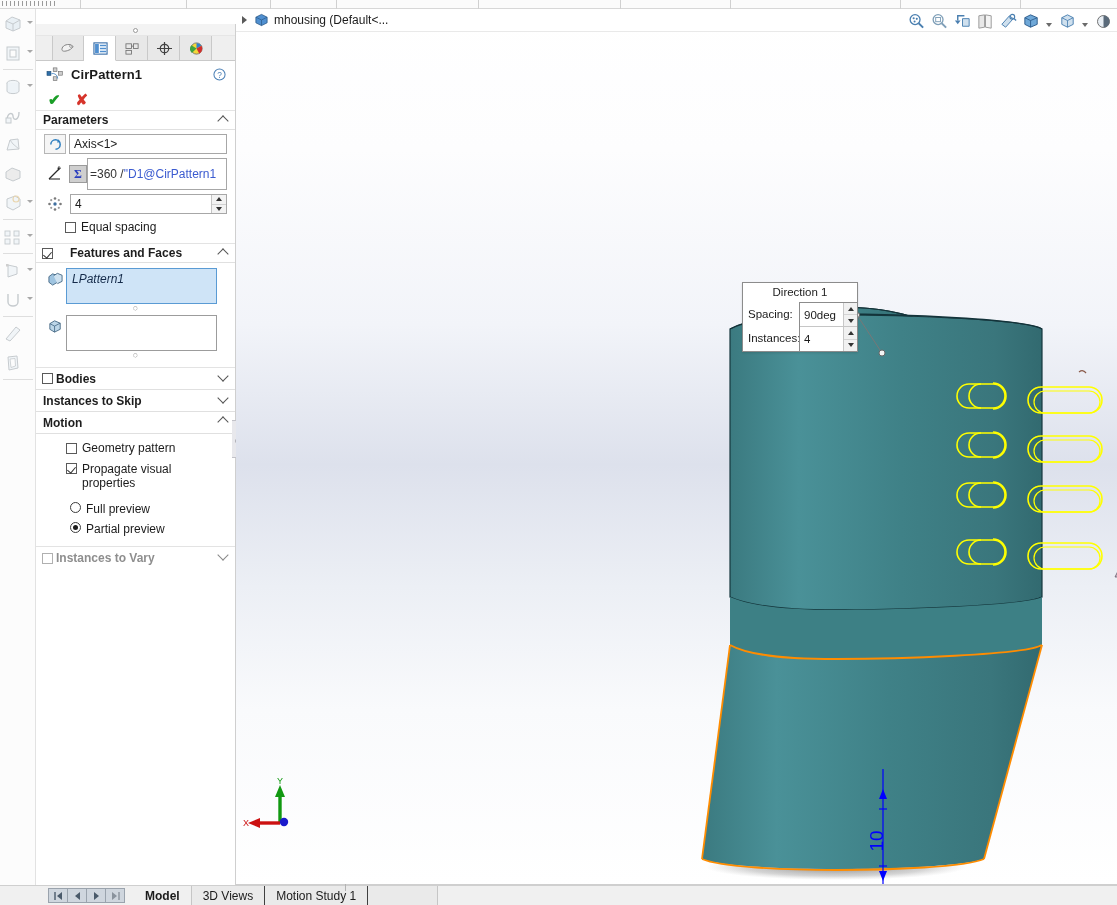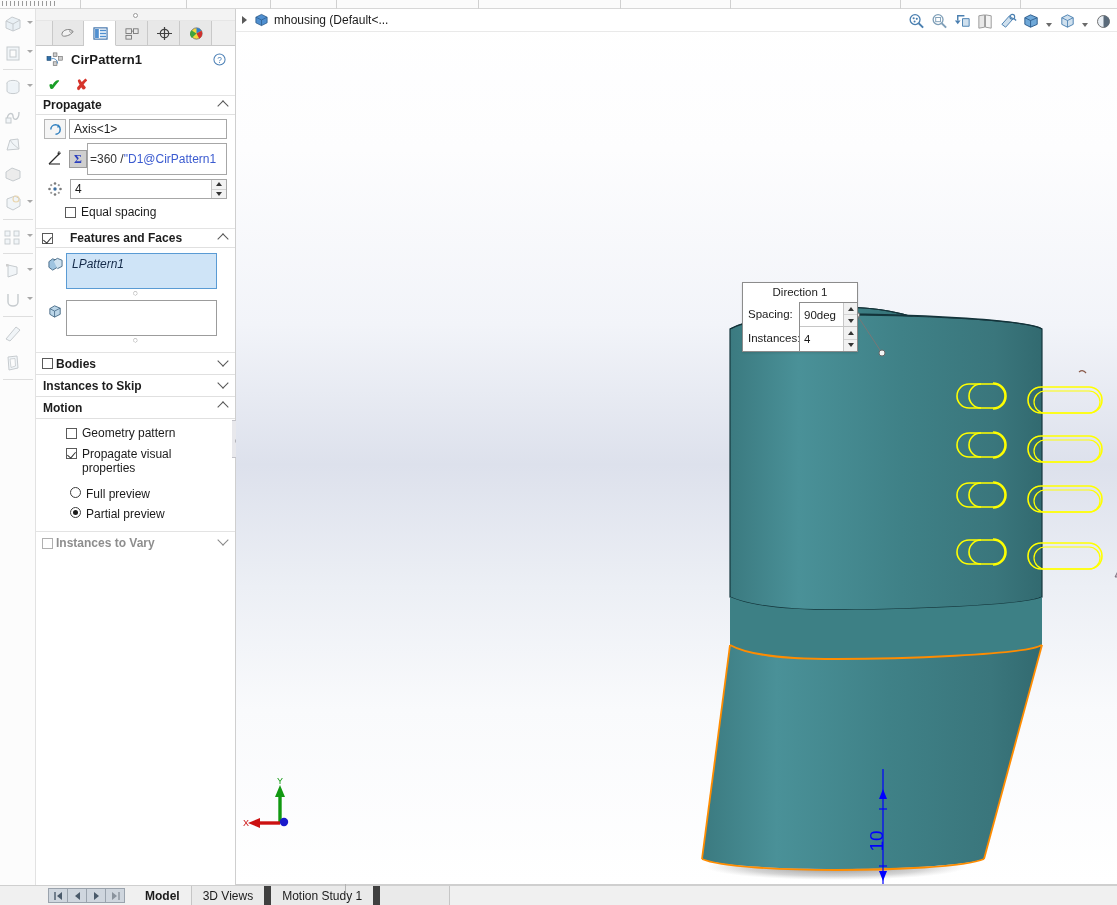--- a/index.html
+++ b/index.html
@@ -43,21 +43,21 @@
   .rail-caret {
     position: absolute; right: 3px; top: 12px;
     width: 0; height: 0;
     border-left: 3px solid transparent; border-right: 3px solid transparent;
     border-top: 3px solid #a8a8a8;
   }
   .rail-sep { width: 30px; height: 1px; background: #dedede; margin: 2px 0 2px 3px; }
 
   
   .pm-panel {
-    position: absolute; left: 36px; top: 9px; width: 200px; height: 876px;
+    position: absolute; left: 36px; top: 24px; width: 200px; height: 876px;
     background: #ffffff; border-right: 1px solid #cfcfcf;
   }
   .pm-pinrow { height: 12px; position: relative; background: #f3f3f3; border-bottom: 1px solid #e6e6e6;}
   .pm-pin {
     position: absolute; left: 50%; top: 4px; margin-left: -3px;
     width: 5px; height: 5px; border-radius: 50%; border: 1px solid #9a9a9a; background: #fff;
   }
   .pm-tabs {
     display: flex; height: 25px; background: #efefef;
     border-bottom: 1px solid #c9c9c9; padding-left: 16px; align-items: stretch;
@@ -240,21 +240,21 @@
     background: #f0f0f0; border-top: 1px solid #cfcfcf; display: flex; align-items: stretch;
   }
   .nav-btns { display: flex; align-items: center; margin-left: 48px; }
   .nav-btn {
     width: 20px; height: 15px; border: 1px solid #9aa3ad; background: #cfd6de;
     display: flex; align-items: center; justify-content: center; margin-right: -1px;
   }
   .tabstrip { display: flex; align-items: stretch; margin-left: 10px; }
   .tabitem {
     padding: 0 11px; display: flex; align-items: center; font-size: 12px;
-    border-right: 7px solid #404040; background: #f0f0f0; color: #1b1b1b;
+    border-right: 1px solid #404040; background: #f0f0f0; color: #1b1b1b;
   }
   .tabitem.active { font-weight: bold; background: #f0f0f0; border-right: 1px solid #c6c6c6;}
   .tabitem.plain { background: #eaeaea; }
   .tab-spacer { width: 70px; background: #eaeaea; border-right: 1px solid #c6c6c6;}
   .tick-up {
     position: absolute; left: 345px; bottom: 14px; width: 1px; height: 7px; background: #b3b3b3;
   }
 </style>
 </head>
 <body>
@@ -423,21 +423,21 @@
         </svg>
       </span>
     </div>
 
     <div class="pm-actions">
       <span class="ok-check">✔</span>
       <span class="cancel-x">✘</span>
     </div>
 
     <div class="sec-head">
-      <span class="lbl">Propagate</span>
+      <span class="lbl">Parameters</span>
       <span class="chev up"></span>
     </div>
 
     <div class="row">
       <div class="sqbtn">
         <svg width="15" height="15" viewBox="0 0 16 16">
           <path d="M3 8 A5 5 0 1 1 8 13" fill="none" stroke="#2f7fbf" stroke-width="1.6"></path>
           <path d="M11 2.5 L13.5 5.5 L9.6 5.8 Z" fill="#2f7fbf"></path>
         </svg>
       </div>

